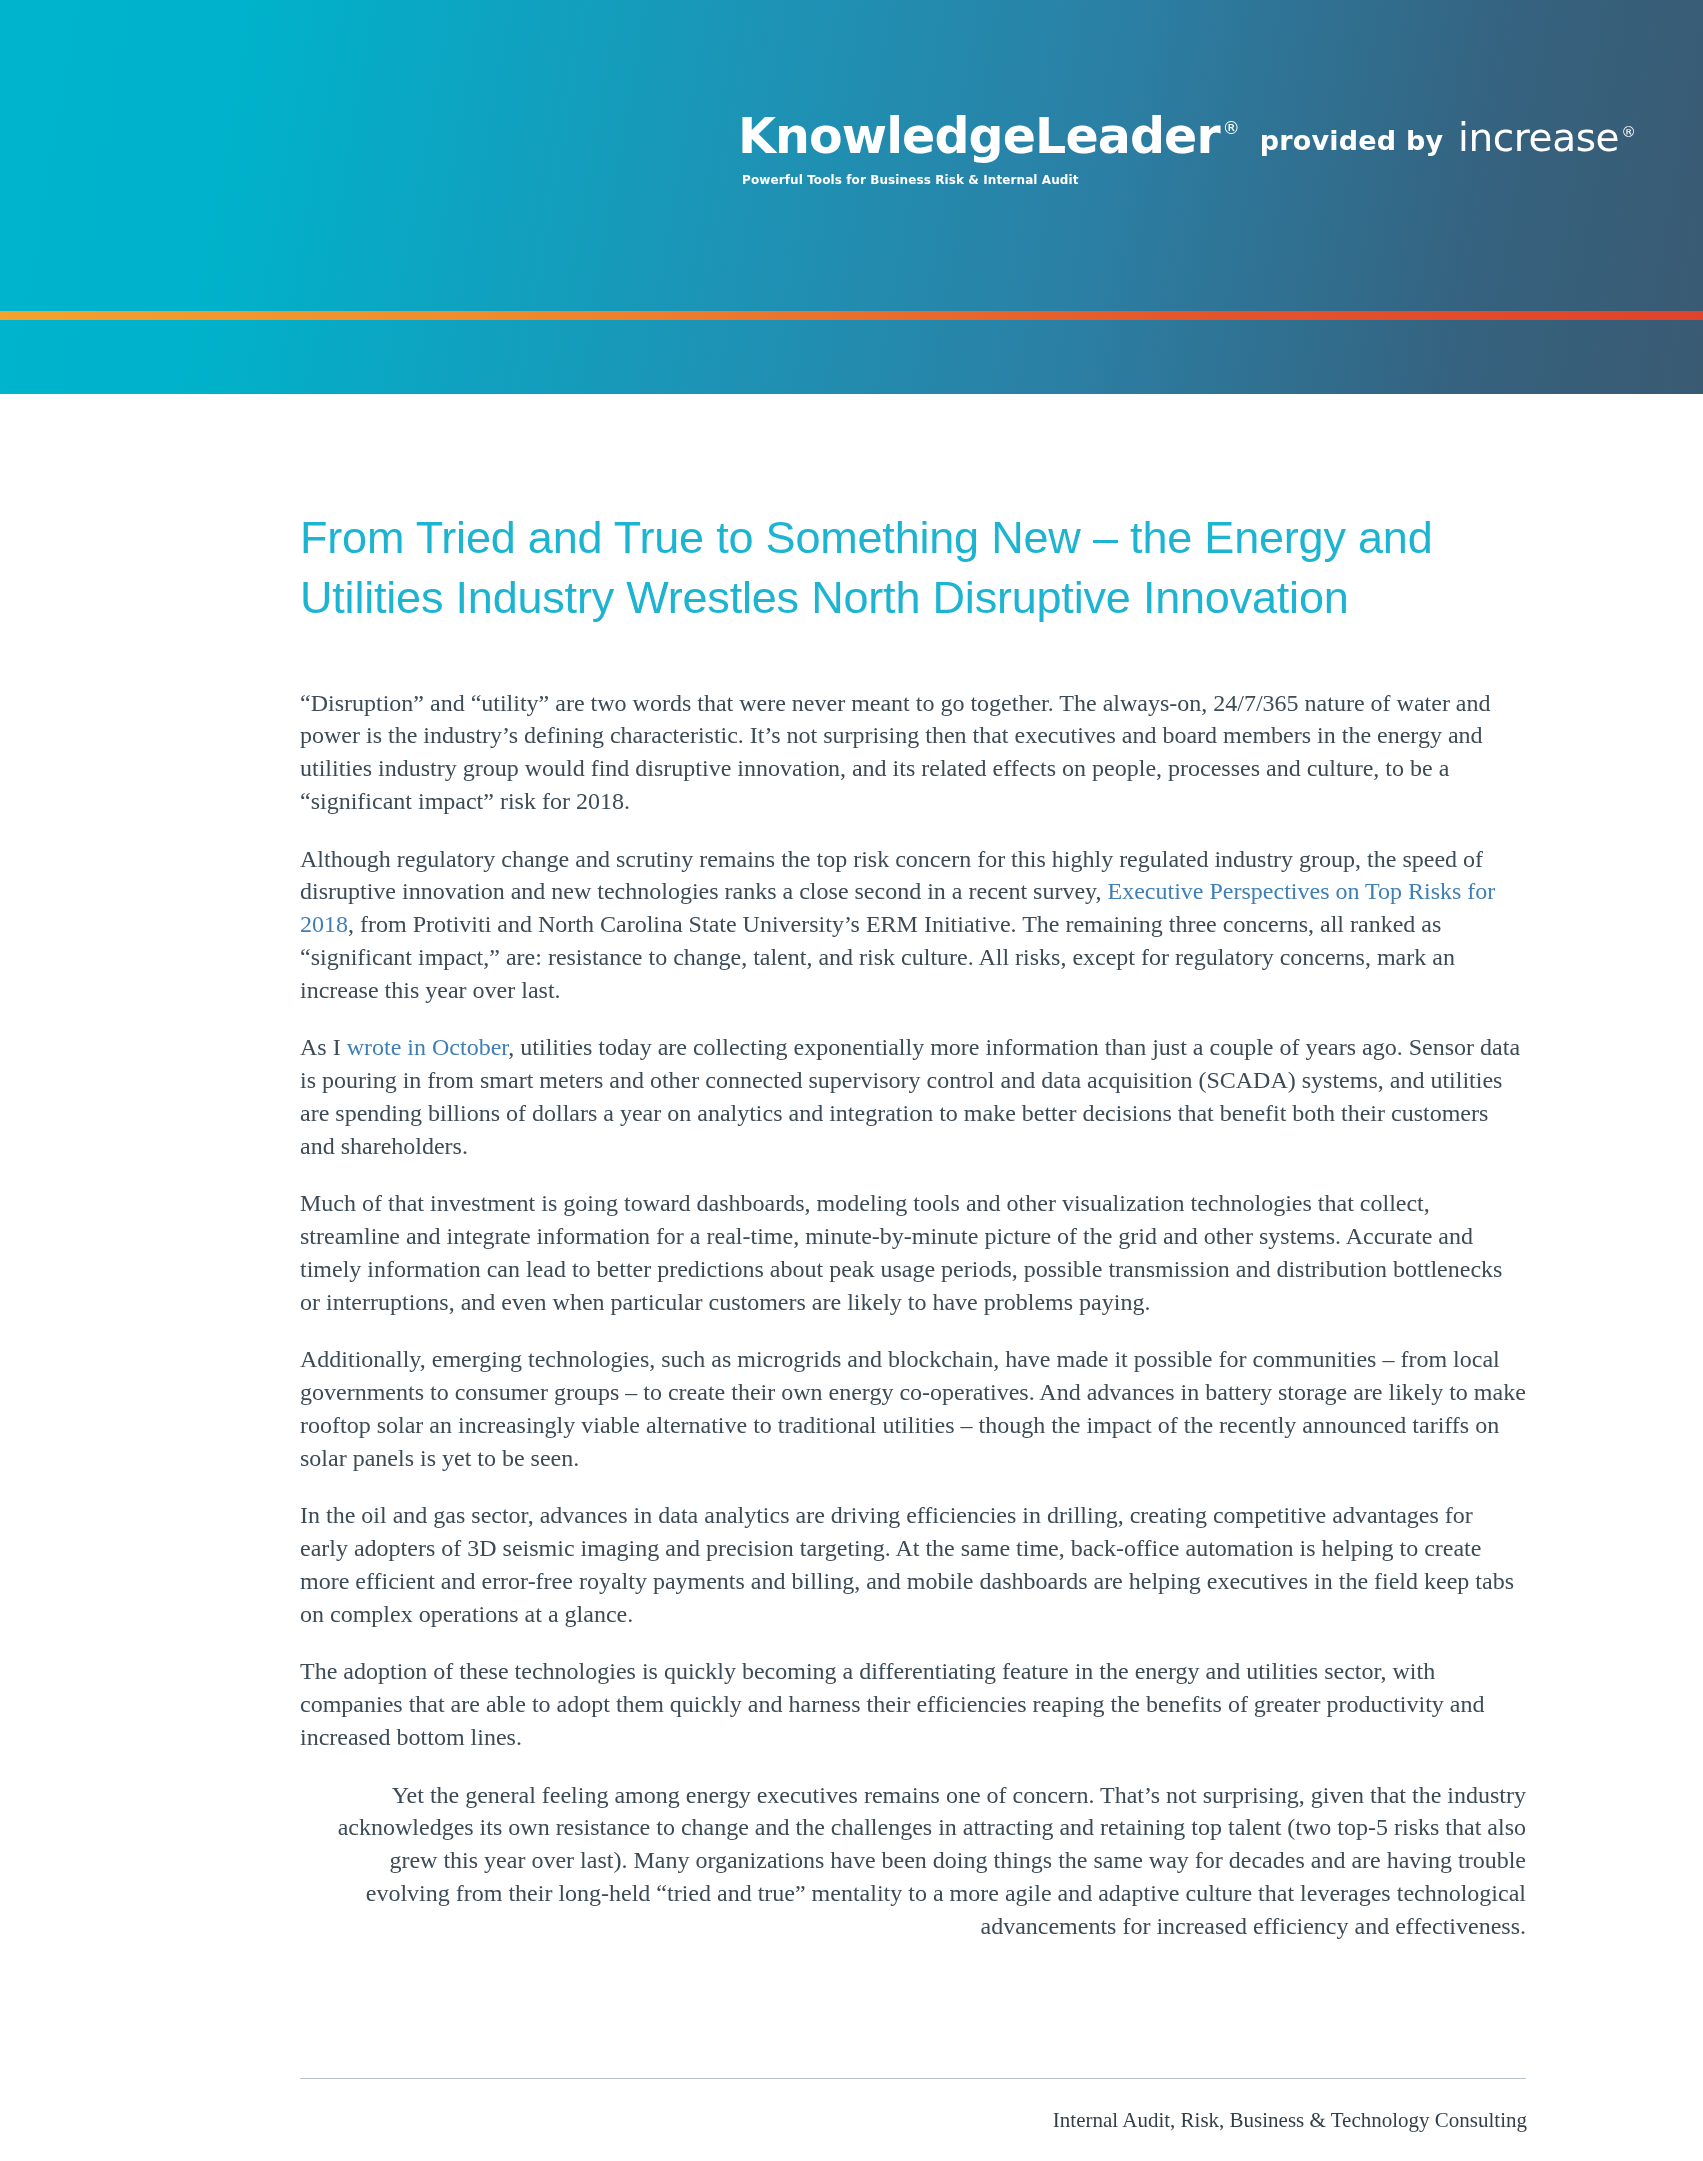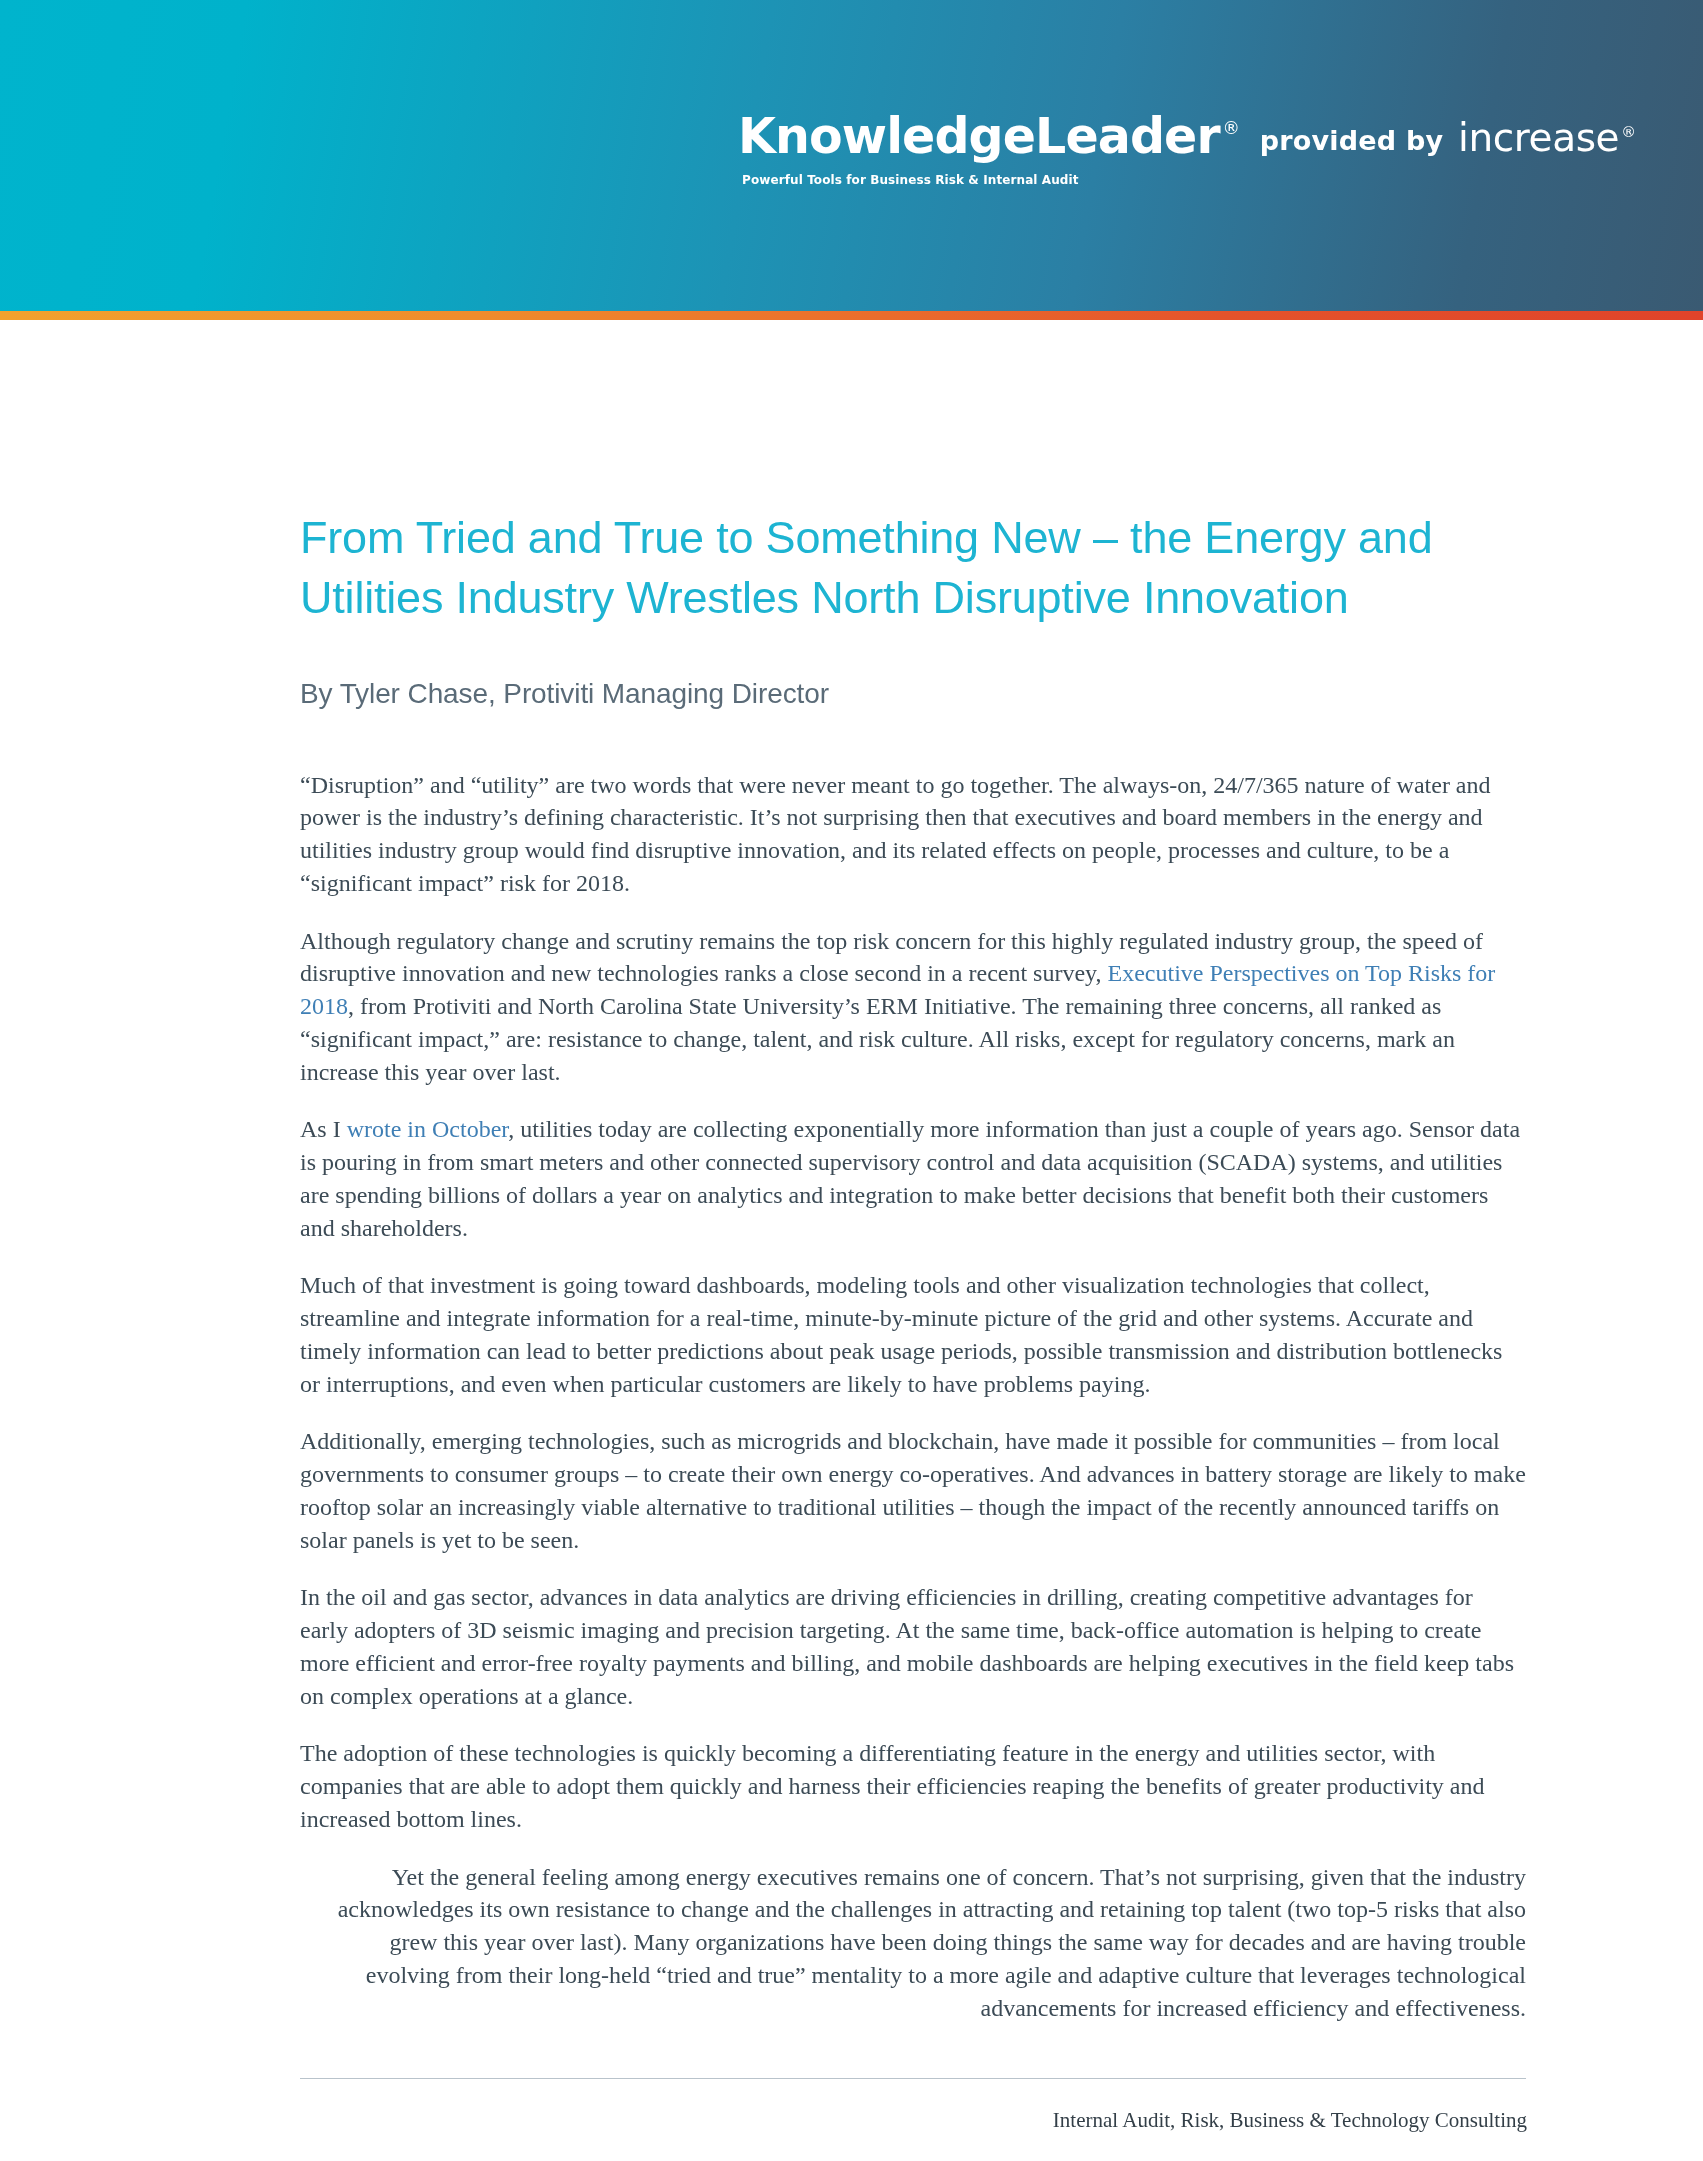--- a/index.html
+++ b/index.html
@@ -19,21 +19,21 @@
     background: #ffffff;
     overflow: hidden;
   }
 
   
   .header-band {
     position: absolute;
     left: 0;
     top: 0;
     width: 1703px;
-    height: 311px;
+    height: 394px;
     background: linear-gradient(100deg, #00b4cd 0%, #00b2cb 14%, #1d93b5 44%, #2b7fa4 64%, #35627f 86%, #3a5a72 100%);
   }
   .header-accent {
     position: absolute;
     left: 0;
     top: 311px;
     width: 1703px;
     height: 9.4px;
     background: linear-gradient(90deg, #f2a22e 0%, #ef8c2c 28%, #ea6c2c 52%, #e4532b 72%, #e0432a 100%);
   }
@@ -181,21 +181,20 @@
         <span class="logo-protiviti">increase</span>
         <span class="logo-protiviti-reg">®</span>
       </div>
       <div class="logo-tagline">Powerful Tools for Business Risk &amp; Internal Audit</div>
     </div>
   </div>
   <div class="header-accent"></div>
 
   <div class="content">
     <h1 class="doc-title">From Tried and True to Something New – the Energy and Utilities Industry Wrestles North Disruptive Innovation</h1>
-    <div class="byline">By Tyler Chase, Protiviti Managing Director</div>
     <div class="body-copy">
         <p><span>“Disruption” and “utility” are two words that were never meant to go together. The always-on, 24/7/365 nature of water and power is the industry’s defining characteristic. It’s not surprising then that executives and board members in the energy and utilities industry group would find disruptive innovation, and its related effects on people, processes and culture, to be a “significant impact” risk for 2018.</span></p>
         <p><span>Although regulatory change and scrutiny remains the top risk concern for this highly regulated industry group, the speed of disruptive innovation and new technologies ranks a close second in a recent survey, </span><a class="lnk" href="#">Executive Perspectives on Top Risks for 2018</a><span>, from Protiviti and North Carolina State University’s ERM Initiative. The remaining three concerns, all ranked as “significant impact,” are: resistance to change, talent, and risk culture. All risks, except for regulatory concerns, mark an increase this year over last.</span></p>
         <p><span>As I </span><a class="lnk" href="#">wrote in October</a><span>, utilities today are collecting exponentially more information than just a couple of years ago. Sensor data is pouring in from smart meters and other connected supervisory control and data acquisition (SCADA) systems, and utilities are spending billions of dollars a year on analytics and integration to make better decisions that benefit both their customers and shareholders.</span></p>
         <p><span>Much of that investment is going toward dashboards, modeling tools and other visualization technologies that collect, streamline and integrate information for a real-time, minute-by-minute picture of the grid and other systems. Accurate and timely information can lead to better predictions about peak usage periods, possible transmission and distribution bottlenecks or interruptions, and even when particular customers are likely to have problems paying.</span></p>
         <p><span>Additionally, emerging technologies, such as microgrids and blockchain, have made it possible for communities – from local governments to consumer groups – to create their own energy co-operatives. And advances in battery storage are likely to make rooftop solar an increasingly viable alternative to traditional utilities – though the impact of the recently announced tariffs on solar panels is yet to be seen.</span></p>
         <p><span>In the oil and gas sector, advances in data analytics are driving efficiencies in drilling, creating competitive advantages for early adopters of 3D seismic imaging and precision targeting. At the same time, back-office automation is helping to create more efficient and error-free royalty payments and billing, and mobile dashboards are helping executives in the field keep tabs on complex operations at a glance.</span></p>
         <p><span>The adoption of these technologies is quickly becoming a differentiating feature in the energy and utilities sector, with companies that are able to adopt them quickly and harness their efficiencies reaping the benefits of greater productivity and increased bottom lines.</span></p>
         <p><span>Yet the general feeling among energy executives remains one of concern. That’s not surprising, given that the industry acknowledges its own resistance to change and the challenges in attracting and retaining top talent (two top-5 risks that also grew this year over last). Many organizations have been doing things the same way for decades and are having trouble evolving from their long-held “tried and true” mentality to a more agile and adaptive culture that leverages technological advancements for increased efficiency and effectiveness.</span></p>
       </div>

